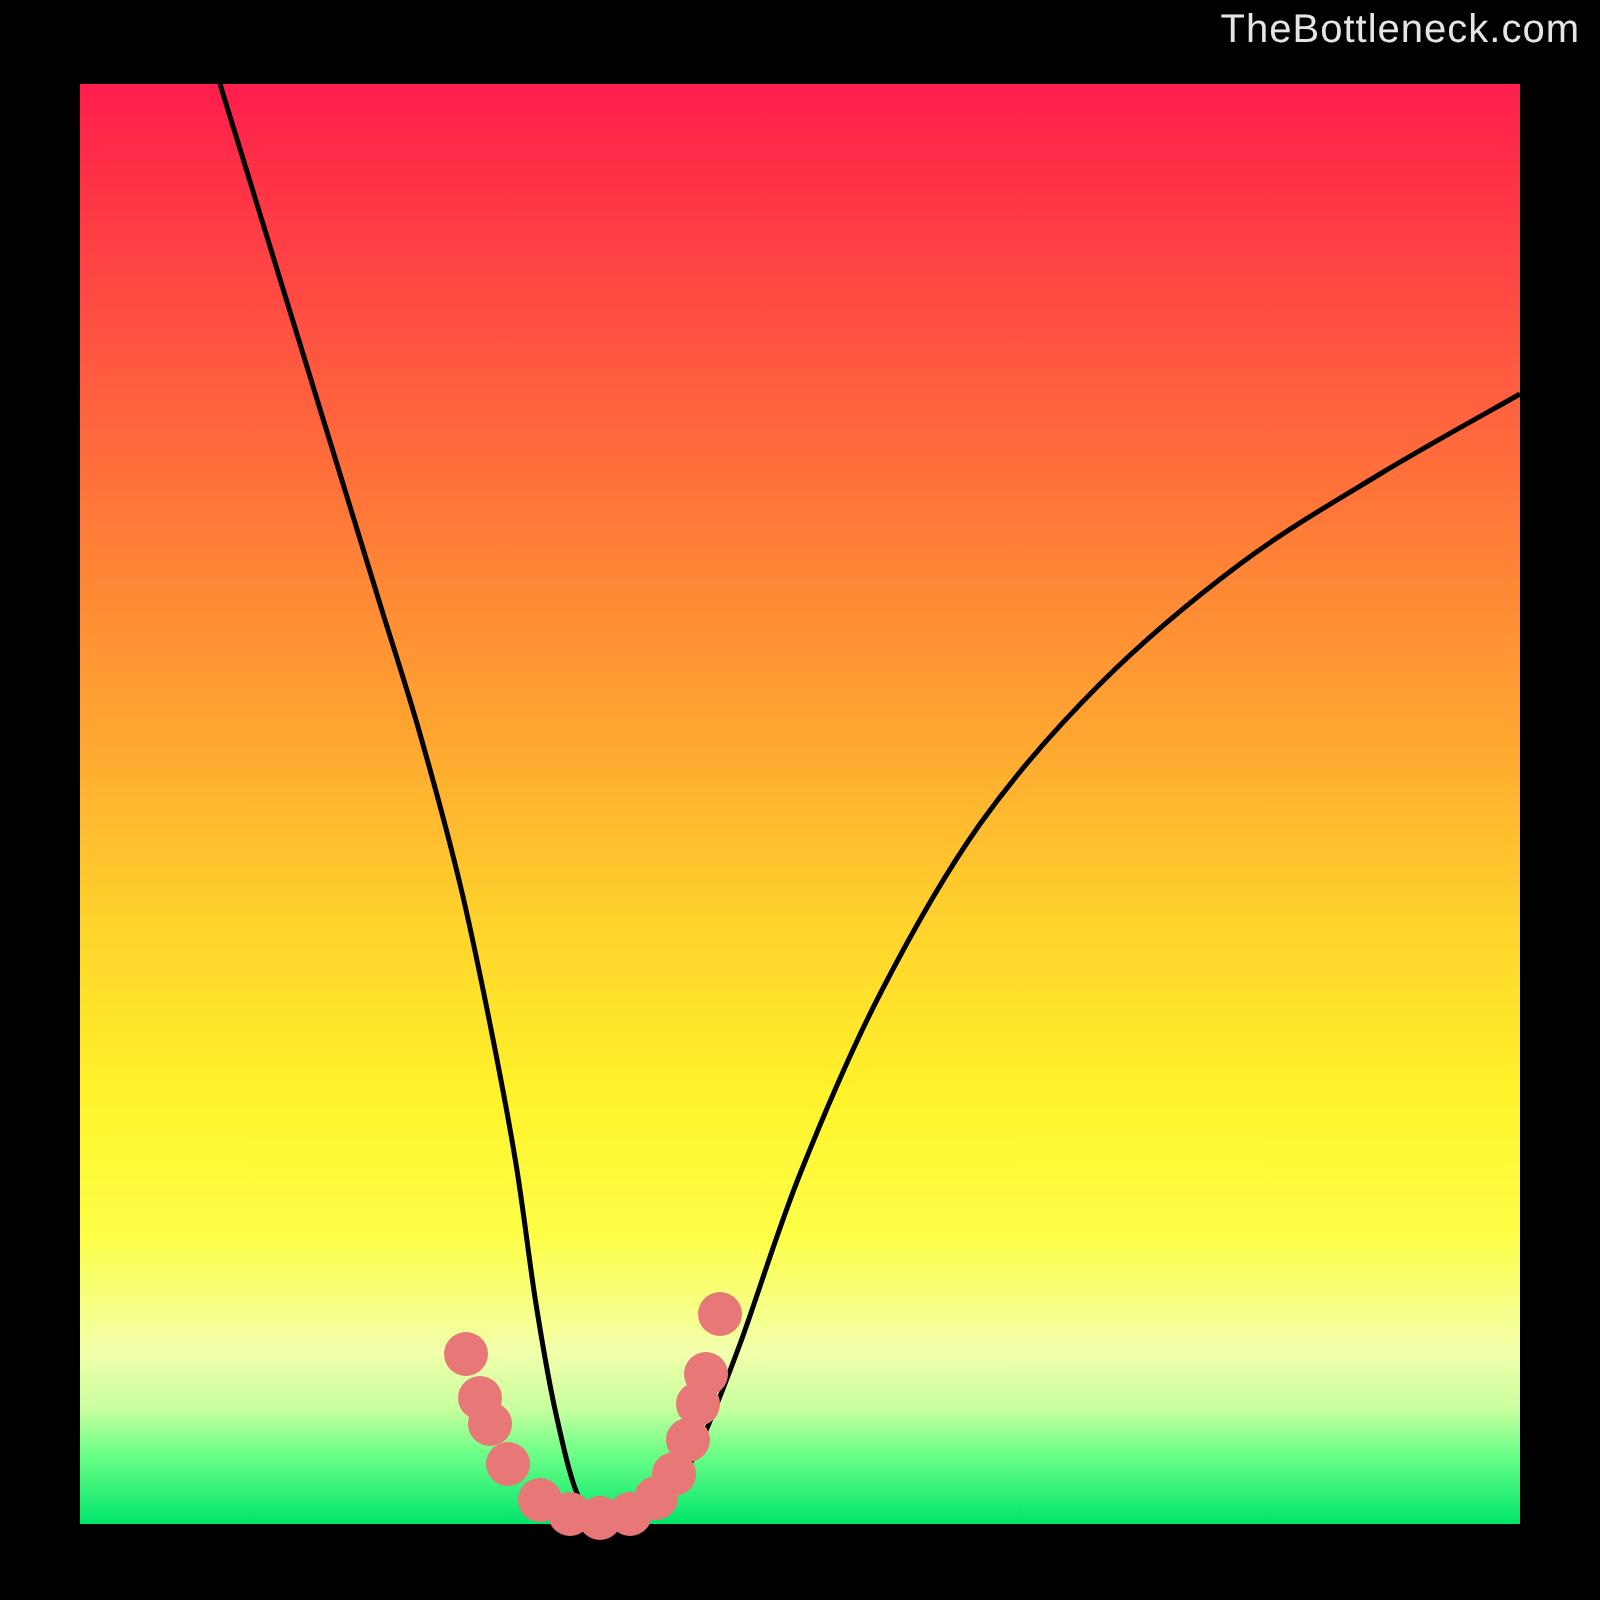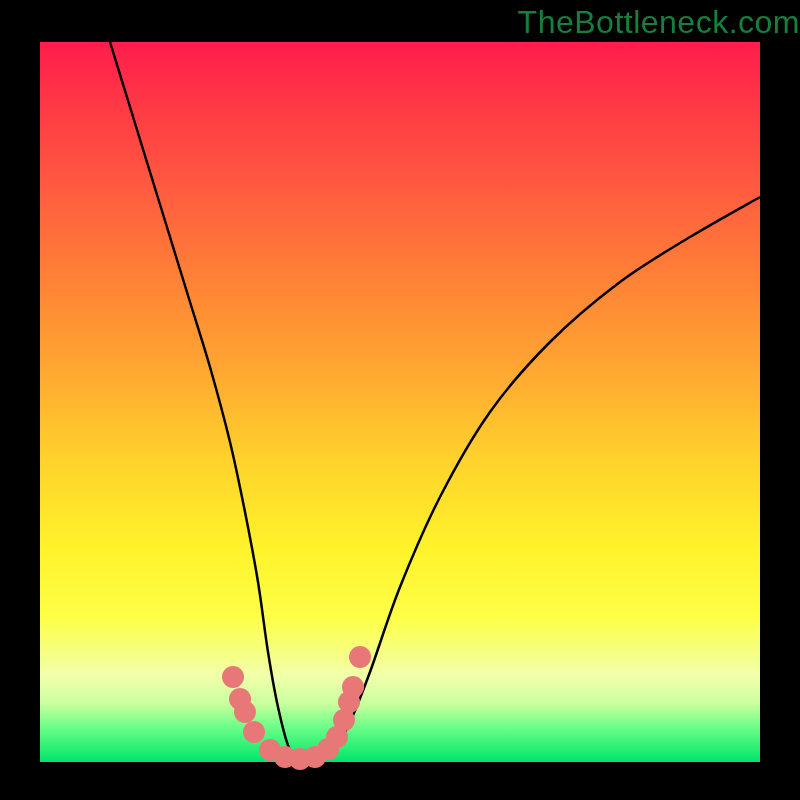--- a/index.html
+++ b/index.html
@@ -35,23 +35,23 @@
       #fdff47 80%,
       #f2ffab 88%,
       #c8ff9e 92%,
       #6fff88 95%,
       #00e56a 100%
     );
   }
   .watermark {
     position: absolute;
     top: 4px;
-    right: 0;
-    color: #15803d;
-    font-size: 32px;
+    right: 10px;
+    color: #e5e5e5;
+    font-size: 20px;
     font-weight: 500;
     letter-spacing: 0.5px;
   }
   svg.curve {
     position: absolute;
     left: 40px;
     top: 42px;
     width: 720px;
     height: 720px;
     overflow: visible;

